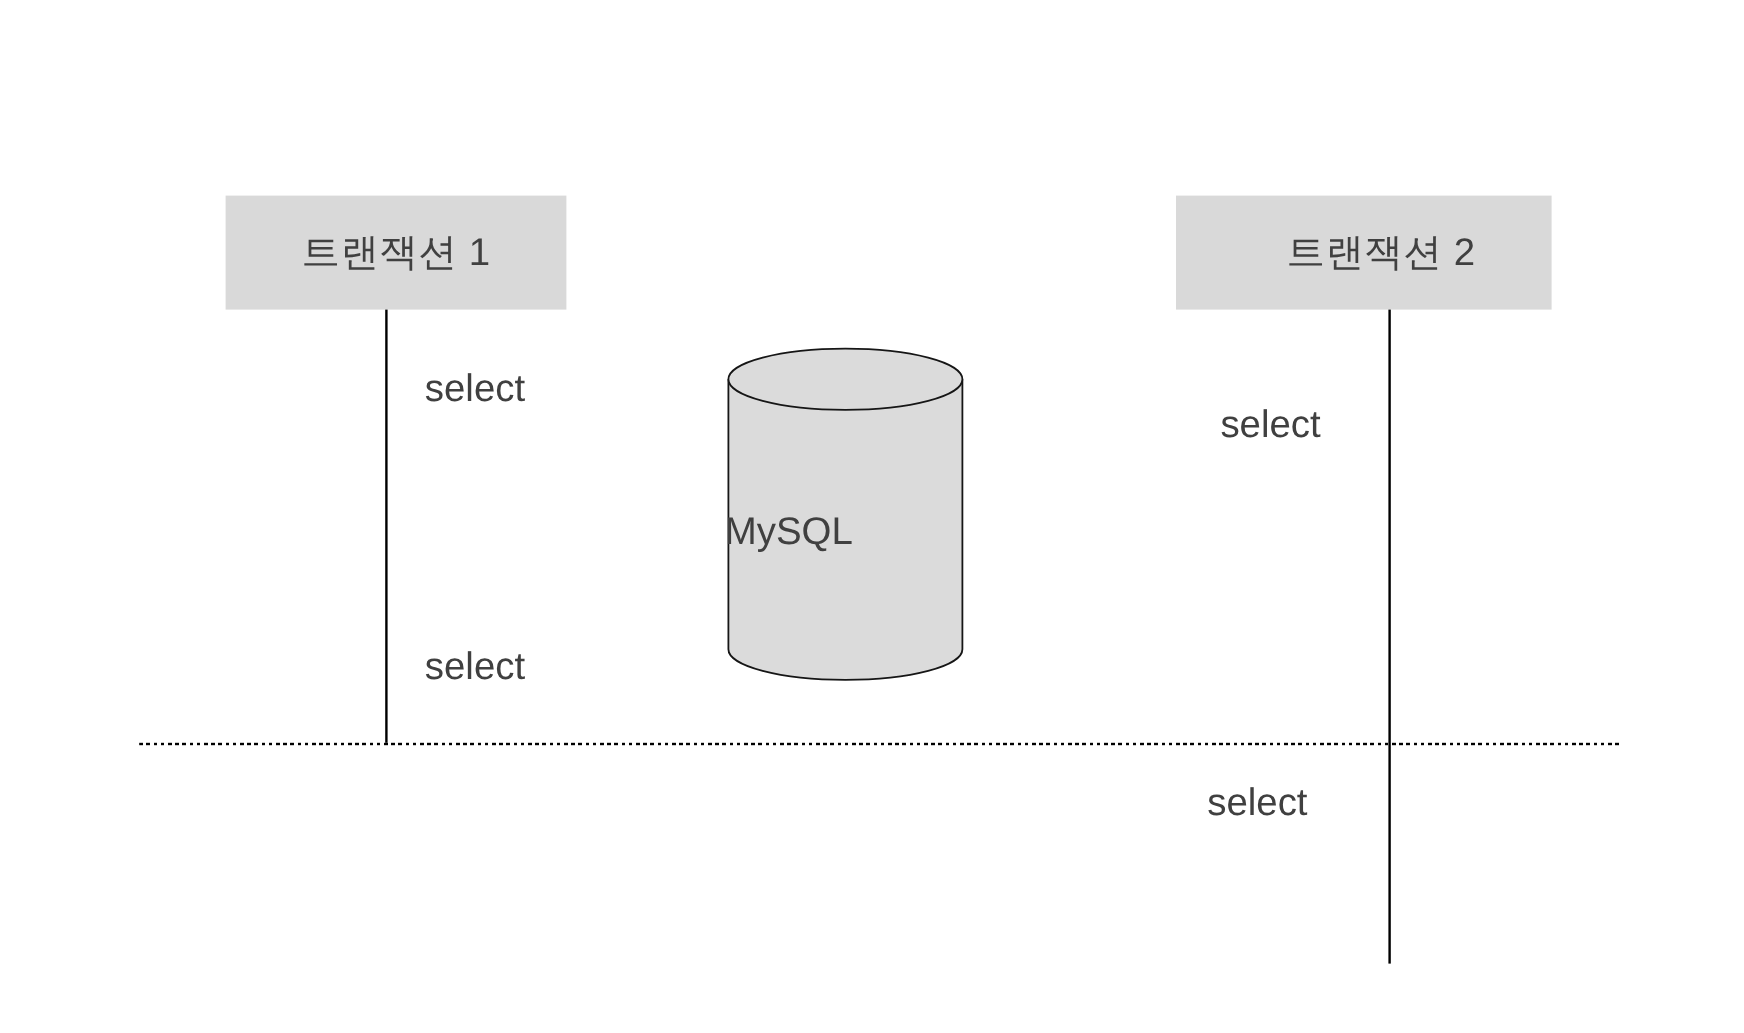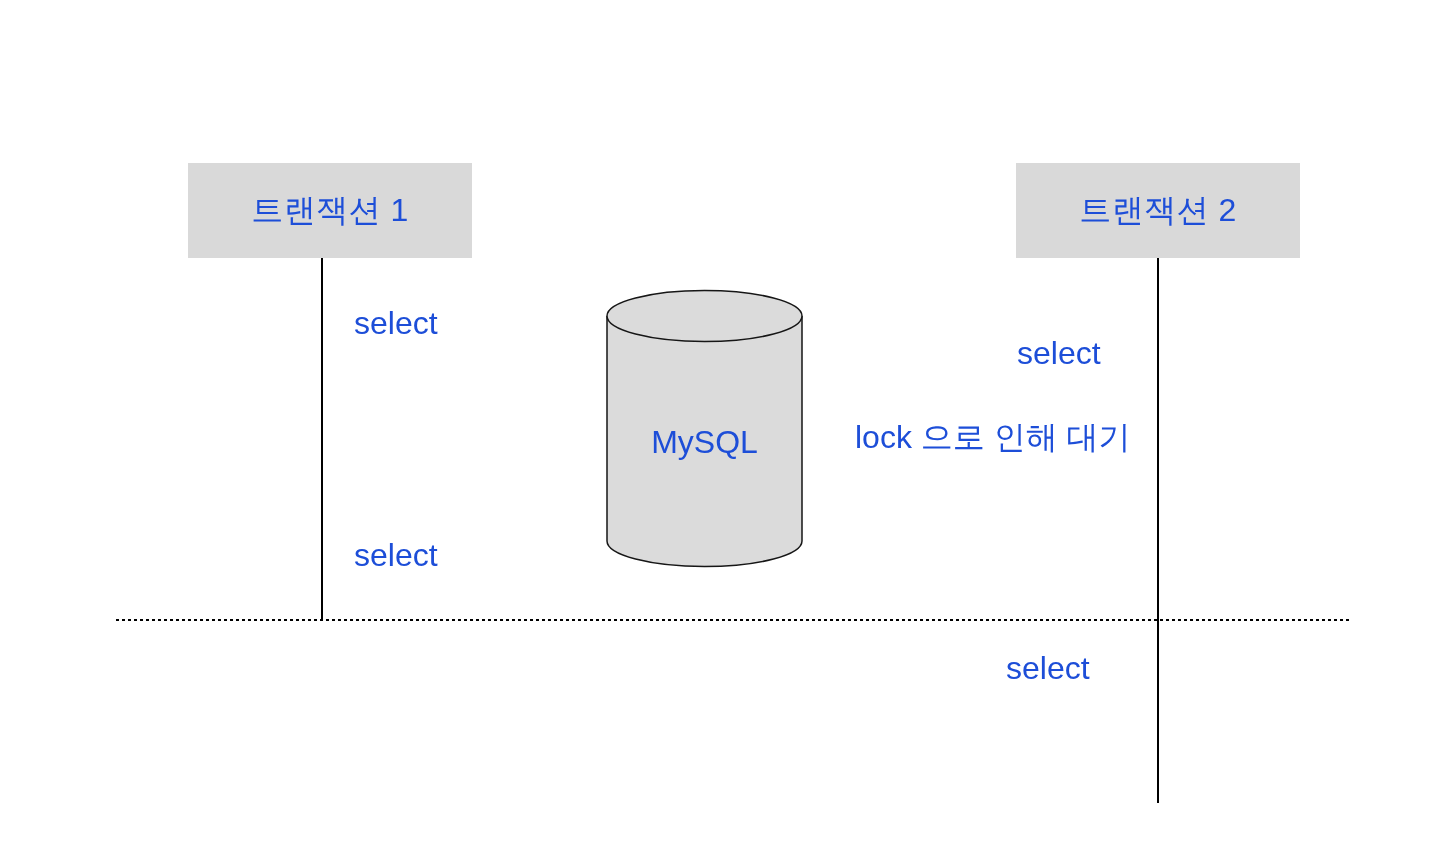--- a/index.html
+++ b/index.html
@@ -6,37 +6,37 @@
     margin: 0;
     padding: 0;
     background: #ffffff;
   }
   .canvas {
     position: relative;
     width: 1453px;
     height: 861px;
     background: #ffffff;
     font-family: "Liberation Sans", "DejaVu Sans", sans-serif;
-    color: #1d4ed8;
+    color: #404040;
     overflow: hidden;
   }
   .tx-box {
     position: absolute;
     top: 163px;
     width: 284px;
     height: 95px;
     background: #d9d9d9;
     display: flex;
     align-items: center;
     justify-content: center;
     font-size: 32px;
     letter-spacing: 0.5px;
   }
   .tx-box.t1 { left: 188px; }
-  .tx-box.t2 { left: 1016px; }
+  .tx-box.t2 { left: 980px; padding-left: 29px; }
   .lifeline {
     position: absolute;
     width: 2px;
     background: #000000;
   }
   .lifeline.l1 { left: 321px; top: 258px; height: 361px; }
   .lifeline.l2 { left: 1157px; top: 258px; height: 545px; }
   .dotted-line {
     position: absolute;
     left: 116px;
@@ -50,21 +50,21 @@
     left: 604px;
     top: 289px;
     width: 201px;
     height: 280px;
   }
   .db-label {
     position: absolute;
     left: 604px;
     top: 426px;
     width: 201px;
-    text-align: center;
+    text-align: left;
     font-size: 32px;
     line-height: 32px;
   }
   .event-label {
     position: absolute;
     font-size: 32px;
     line-height: 32px;
     white-space: nowrap;
   }
   .ev-tx1-select  { left: 354px;  top: 307px; }
@@ -96,17 +96,16 @@
     <ellipse cx="100.5" cy="27" rx="97.5" ry="25.5" fill="#dbdbdb" stroke="#161616" stroke-width="1.5"></ellipse>
   </svg>
   <div class="db-label">MySQL</div>
 
   <div class="event-label ev-tx1-select">select</div>
 
   <div class="event-label ev-tx1-commit">select</div>
 
   <div class="event-label ev-tx2-select1">select</div>
 
-  <div class="event-label ev-lock-note">lock 으로 인해 대기</div>
 
   <div class="event-label ev-tx2-select2">select</div>
 
 </div>
 
 </body></html>

